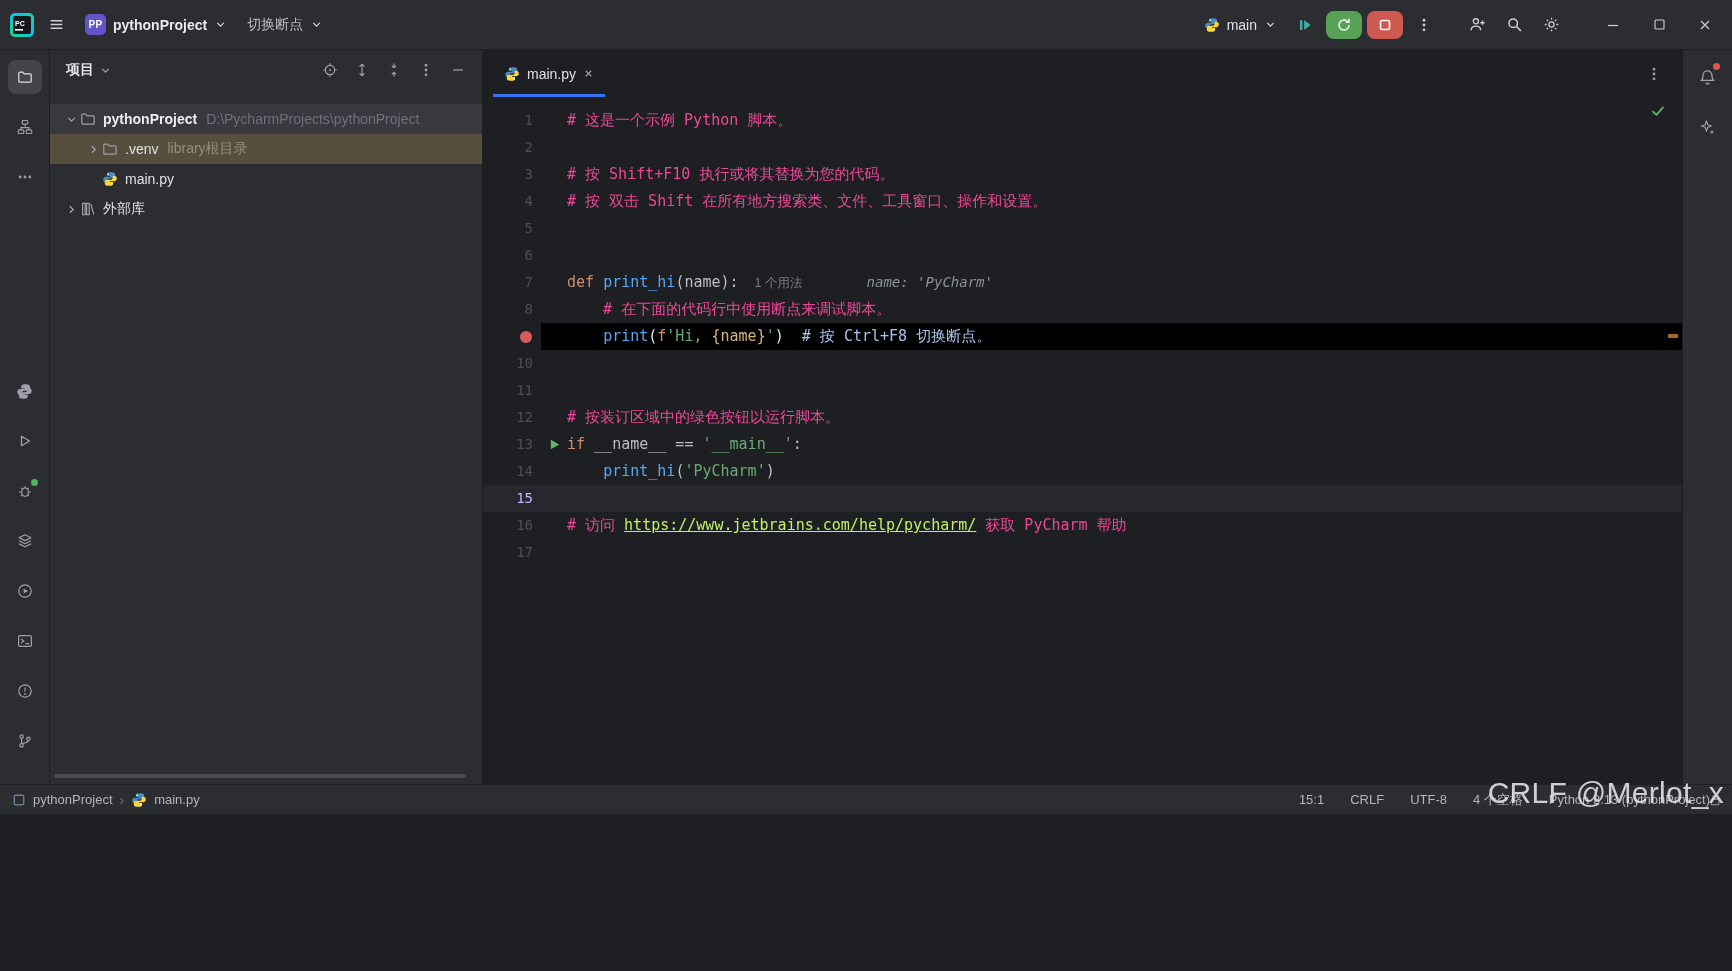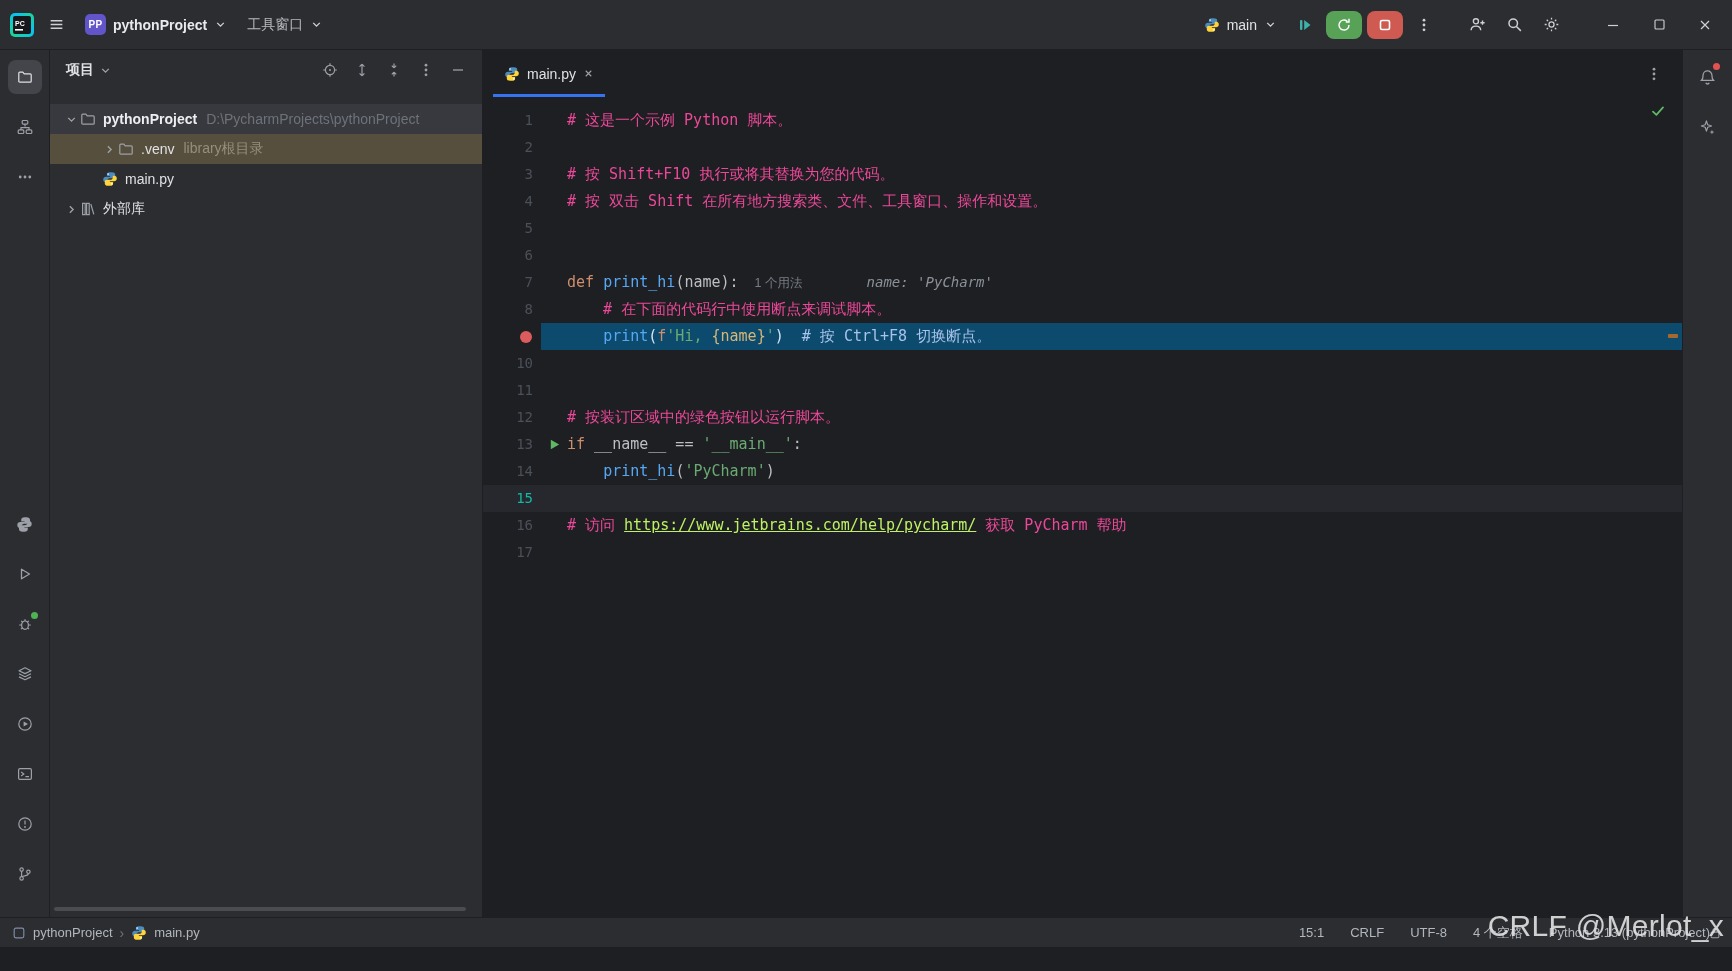--- a/index.html
+++ b/index.html
@@ -1,18 +1,18 @@
 <!DOCTYPE html>
 <html><head>
 <meta charset="utf-8">
 <style>
   *{box-sizing:border-box;margin:0;padding:0}
   html,body{width:1732px;height:971px;overflow:hidden;background:#1e1f22;
     font-family:"Liberation Sans",sans-serif;color:#dfe1e5}
-  .window{width:1732px;height:947px;display:flex;flex-direction:column;position:relative;background:#1e1f22}
+  .window{width:1732px;height:814px;display:flex;flex-direction:column;position:relative;background:#1e1f22}
 
   
   .titlebar{flex:0 0 50px;height:50px;background:#2b2d30;border-bottom:1px solid #1e1f22;
     display:flex;align-items:center;padding:0 10px;gap:6px}
   .icon{display:inline-flex;align-items:center;justify-content:center}
   .icon svg{display:block}
   .titlebar .icon{color:#ced0d6}
   .tb-btn{height:32px;min-width:32px;border-radius:7px;display:flex;align-items:center;
     justify-content:center;gap:7px;padding:0 7px;position:relative}
   .tb-label{font-size:14px;color:#dfe1e5;white-space:nowrap}
@@ -69,24 +69,24 @@
   .tab{display:flex;align-items:center;gap:7px;padding:0 11px;position:relative;font-size:14px;color:#dfe1e5}
   .tab .icon{color:#9da0a8}
   .tab.active::after{content:"";position:absolute;left:0;right:0;bottom:0;height:3px;background:#3574f0}
   .tabbar-more{position:absolute;right:20px;top:50%;transform:translateY(-50%);color:#9da0a8}
   .editor-body{flex:1;position:relative;padding-top:10px;overflow:hidden;
     font-family:"DejaVu Sans Mono",monospace;font-size:15px}
   .eline{display:flex;height:27px;line-height:27px}
   .eline.cur{background:#26282e}
   .gut{flex:0 0 58px;display:flex;justify-content:flex-end;align-items:center;padding-right:8px}
   .gut-num{color:#4b5059;font-size:14px}
-  .eline.cur .gut-num{color:#14b8a6}
+  .eline.cur .gut-num{color:#c4b5fd}
   .bp-dot{width:12px;height:12px;border-radius:50%;background:#db5c5c;margin-right:1px}
   .lbody{flex:1;display:flex;align-items:center;min-width:0}
-  .eline.bp .lbody{background:#0c4a6e}
+  .eline.bp .lbody{background:#000000}
   .slot{flex:0 0 26px;display:flex;justify-content:center;align-items:center}
   .ltext{white-space:pre}
   .tok-cm{color:#ec4899}
   .tok-kw{color:#cf8e6d}
   .tok-fn{color:#56a8f5}
   .tok-call{color:#56a8f5}
   .tok-str{color:#6aab73}
   .tok-brace{color:#d5b778}
   .tok-pl{color:#bcbec4}
   .tok-cm-link{color:#bef264;text-decoration:underline}
@@ -142,21 +142,21 @@
     <div class="tb-btn">
       <span class="pp-badge">PP</span>
       <span class="tb-label strong">pythonProject</span>
       <span class="icon chev">
           <svg width="13" height="13" viewBox="0 0 12 12" fill="none" stroke="currentColor" stroke-width="1.3">
             <path d="M3 4.5l3 3 3-3"></path>
           </svg>
         </span>
     </div>
     <div class="tb-btn">
-      <span class="tb-label dim">工具窗口</span>
+      <span class="tb-label dim">切换断点</span>
       <span class="icon chev">
           <svg width="13" height="13" viewBox="0 0 12 12" fill="none" stroke="currentColor" stroke-width="1.3">
             <path d="M3 4.5l3 3 3-3"></path>
           </svg>
         </span>
     </div>
 
     <div class="tb-right">
       <div class="tb-btn">
         <span class="icon">
@@ -416,21 +416,21 @@
               </svg>
             </span>
             <span class="icon">
               <svg width="16" height="16" viewBox="0 0 16 16" fill="none" stroke="currentColor" stroke-width="1.2">
                 <path d="M1.8 4.2c0-.6.4-1 1-1h3l1.4 1.6h6c.6 0 1 .4 1 1v6.4c0 .6-.4 1-1 1H2.8c-.6 0-1-.4-1-1z"></path>
               </svg>
             </span>
             <span class="tree-label bold">pythonProject</span>
             <span class="tree-hint">D:\PycharmProjects\pythonProject</span>
           </div>
-          <div class="tree-row row-selected" style="padding-left: 50px;">
+          <div class="tree-row row-selected" style="padding-left: 34px;">
             <span class="chevcell icon">
               <svg width="13" height="13" viewBox="0 0 12 12" fill="none" stroke="currentColor" stroke-width="1.3">
                 <path d="M4.5 3l3 3-3 3"></path>
               </svg>
             </span>
             <span class="icon">
               <svg width="16" height="16" viewBox="0 0 16 16" fill="none" stroke="currentColor" stroke-width="1.2">
                 <path d="M1.8 4.2c0-.6.4-1 1-1h3l1.4 1.6h6c.6 0 1 .4 1 1v6.4c0 .6-.4 1-1 1H2.8c-.6 0-1-.4-1-1z"></path>
               </svg>
             </span>

